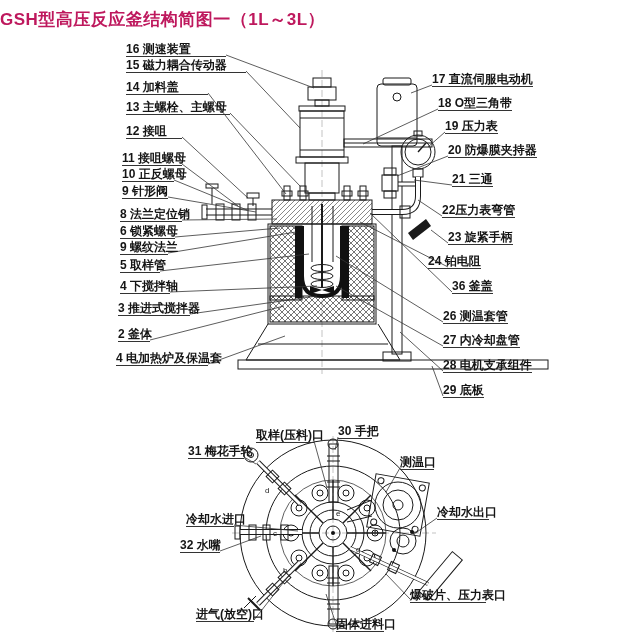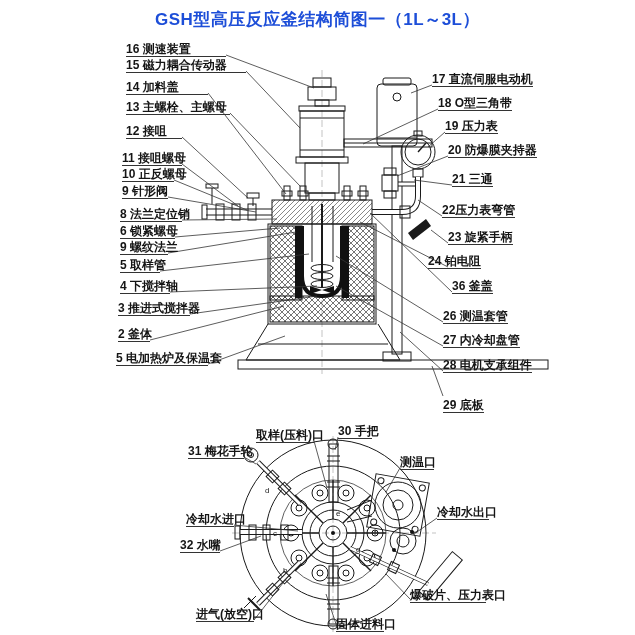--- a/index.html
+++ b/index.html
@@ -1,20 +1,20 @@
 <!DOCTYPE html>
 <html><head>
 <meta charset="utf-8">
 <style>
   html,body{margin:0;padding:0;}
   body{width:635px;height:635px;background:#ffffff;position:relative;overflow:hidden;
        font-family:"Liberation Sans",sans-serif;color:#151515;}
   .stage{position:absolute;left:0;top:0;width:635px;height:635px;}
-  .title{position:absolute;top:8px;left:0;width:635px;text-align:center;
-         font-size:17px;font-weight:bold;color:#1d4ed8;letter-spacing:.5px;}
+  .title{position:absolute;top:8px;left:0;width:635px;text-align:left;
+         font-size:17px;font-weight:bold;color:#be185d;letter-spacing:.5px;}
   .lbl{position:absolute;font-size:12px;font-weight:bold;color:#151515;line-height:10px;
        height:11px;border-bottom:1px solid #333;padding-bottom:1px;white-space:nowrap;}
   .plt{position:absolute;font-size:8px;line-height:8px;color:#222;}
   svg{position:absolute;left:0;top:0;}
 </style>
 </head>
 <body>
 
 <div class="stage">
 
@@ -346,35 +346,35 @@
   <div class="lbl" style="left:122px;top:153px;width:60px">11 接咀螺母</div>
   <div class="lbl" style="left:122px;top:169px;width:52px">10 正反螺母</div>
   <div class="lbl" style="left:122px;top:186px;width:46px">9 针形阀</div>
   <div class="lbl" style="left:120px;top:209px;width:62px">8 法兰定位销</div>
   <div class="lbl" style="left:120px;top:226px;width:55px">6 锁紧螺母</div>
   <div class="lbl" style="left:120px;top:242px;width:48px">9 螺纹法兰</div>
   <div class="lbl" style="left:120px;top:260px;width:40px">5 取样管</div>
   <div class="lbl" style="left:120px;top:281px;width:50px">4 下搅拌轴</div>
   <div class="lbl" style="left:118px;top:303px;width:72px">3 推进式搅拌器</div>
   <div class="lbl" style="left:118px;top:329px;width:32px">2 釜体</div>
-  <div class="lbl" style="left:116px;top:353px;width:92px">5 电加热炉及保温套</div>
+  <div class="lbl" style="left:116px;top:353px;width:92px">4 电加热炉及保温套</div>
 
   <div class="lbl" style="left:432px;top:74px">17 直流伺服电动机</div>
   <div class="lbl" style="left:438px;top:98px">18 O型三角带</div>
   <div class="lbl" style="left:445px;top:121px">19 压力表</div>
   <div class="lbl" style="left:448px;top:145px">20 防爆膜夹持器</div>
   <div class="lbl" style="left:452px;top:174px">21 三通</div>
   <div class="lbl" style="left:442px;top:205px">22压力表弯管</div>
   <div class="lbl" style="left:448px;top:232px">23 旋紧手柄</div>
   <div class="lbl" style="left:428px;top:256px">24 铂电阻</div>
   <div class="lbl" style="left:452px;top:281px">36 釜盖</div>
   <div class="lbl" style="left:443px;top:311px">26 测温套管</div>
   <div class="lbl" style="left:443px;top:335px">27 内冷却盘管</div>
   <div class="lbl" style="left:443px;top:360px">28 电机支承组件</div>
-  <div class="lbl" style="left:443px;top:400px">29 底板</div>
+  <div class="lbl" style="left:443px;top:385px">29 底板</div>
 
   <div class="lbl" style="left:188px;top:446px;width:56px">31 梅花手轮</div>
   <div class="lbl" style="left:256px;top:430px;width:58px">取样(压料)口</div>
   <div class="lbl" style="left:338px;top:426px;width:34px">30 手把</div>
   <div class="lbl" style="left:400px;top:457px;width:34px">测温口</div>
   <div class="lbl" style="left:437px;top:507px;width:52px">冷却水出口</div>
   <div class="lbl" style="left:410px;top:590px;width:76px">爆破片、压力表口</div>
   <div class="lbl" style="left:336px;top:619px;width:48px">固体进料口</div>
   <div class="lbl" style="left:196px;top:609px;width:58px">进气(放空)口</div>
   <div class="lbl" style="left:186px;top:514px;width:48px">冷却水进口</div>

